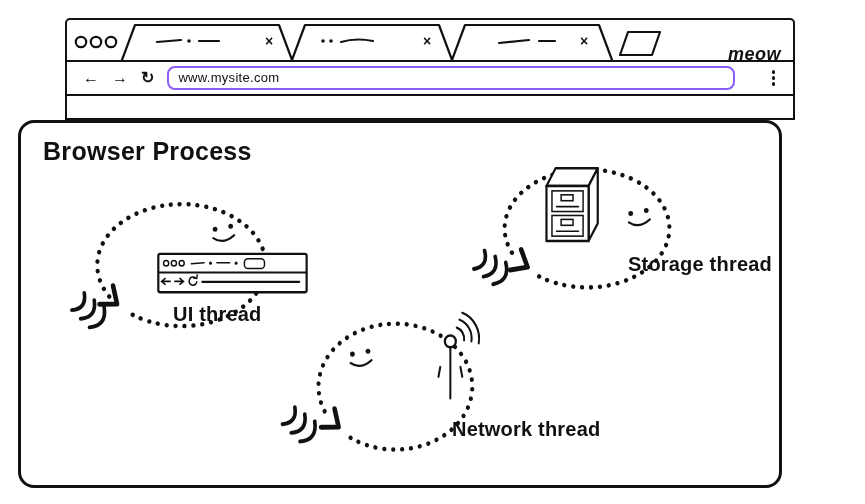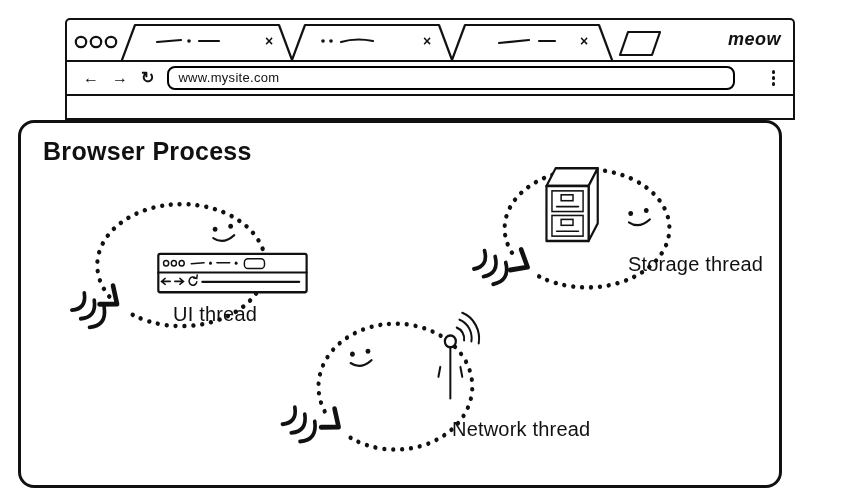--- a/index.html
+++ b/index.html
@@ -9,47 +9,47 @@
   }
   
   .browser-window {
     position:absolute; left:65px; top:18px; width:730px; height:102px;
     border:2.5px solid #111; border-radius:5px 5px 0 0; background:#fff; z-index:1;
     box-sizing:border-box;
   }
   .tab-strip { position:relative; height:40px; border-bottom:2.5px solid #111; }
   .tab-strip svg { display:block; }
   .brand {
-    position:absolute; right:12px; top:9px; font-size:18px; font-weight:700;
+    position:absolute; right:12px; top:24px; font-size:18px; font-weight:700;
     font-style:italic; letter-spacing:.5px;
   }
   .toolbar {
     height:34px; border-bottom:2.5px solid #111; display:flex; align-items:center;
     padding:0 16px; gap:13px; box-sizing:border-box;
   }
   .nav-glyph { font-weight:900; font-size:16px; line-height:1; cursor:default; }
   .url-box {
-    flex:1; height:20px; border:2px solid #000000; border-radius:8px;
+    flex:1; height:20px; border:2px solid #8b5cf6; border-radius:8px;
     font-size:13px; line-height:19px; padding:0 9px; letter-spacing:.3px;
     margin-right:22px; box-sizing:content-box;
   }
   .menu-dots { display:flex; flex-direction:column; gap:2.5px; padding:2px; }
   .menu-dots i { width:3.5px; height:3.5px; background:#111; border-radius:50%; }
   
   .process-box {
     position:absolute; left:18px; top:120px; width:764px; height:368px;
     border:3px solid #111; border-radius:16px; background:#fff; z-index:2;
     box-sizing:border-box;
   }
   .process-title {
     position:absolute; left:22px; top:14px; font-size:25px; font-weight:700;
     letter-spacing:.3px;
   }
   .diagram-svg { position:absolute; inset:0; width:100%; height:100%; }
-  .thread-label { position:absolute; font-size:20px; font-weight:400; letter-spacing:.2px; }
+  .thread-label { position:absolute; font-size:20px; font-weight:700; letter-spacing:.2px; }
   .label-ui      { left:152px; top:180px; }
   .label-storage { left:607px; top:130px; }
   .label-network { left:419px; top:295px;margin-left:12px; }
   
   svg .ink   { stroke:#111; fill:none; stroke-width:2.2; stroke-linecap:round; stroke-linejoin:round; }
   svg .thin  { stroke:#111; fill:none; stroke-width:1.6; stroke-linecap:round; }
   svg .dots  { stroke:#111; fill:none; stroke-width:4.6; stroke-linecap:round; stroke-dasharray:0.1 9.6; }
   svg .head  { stroke:#111; fill:none; stroke-width:5;   stroke-linecap:round; stroke-linejoin:round; }
   svg .chev  { stroke:#111; fill:none; stroke-width:4;   stroke-linecap:round; }
   svg .fillw { fill:#fff; stroke:#111; stroke-width:2.4; stroke-linejoin:round; }

